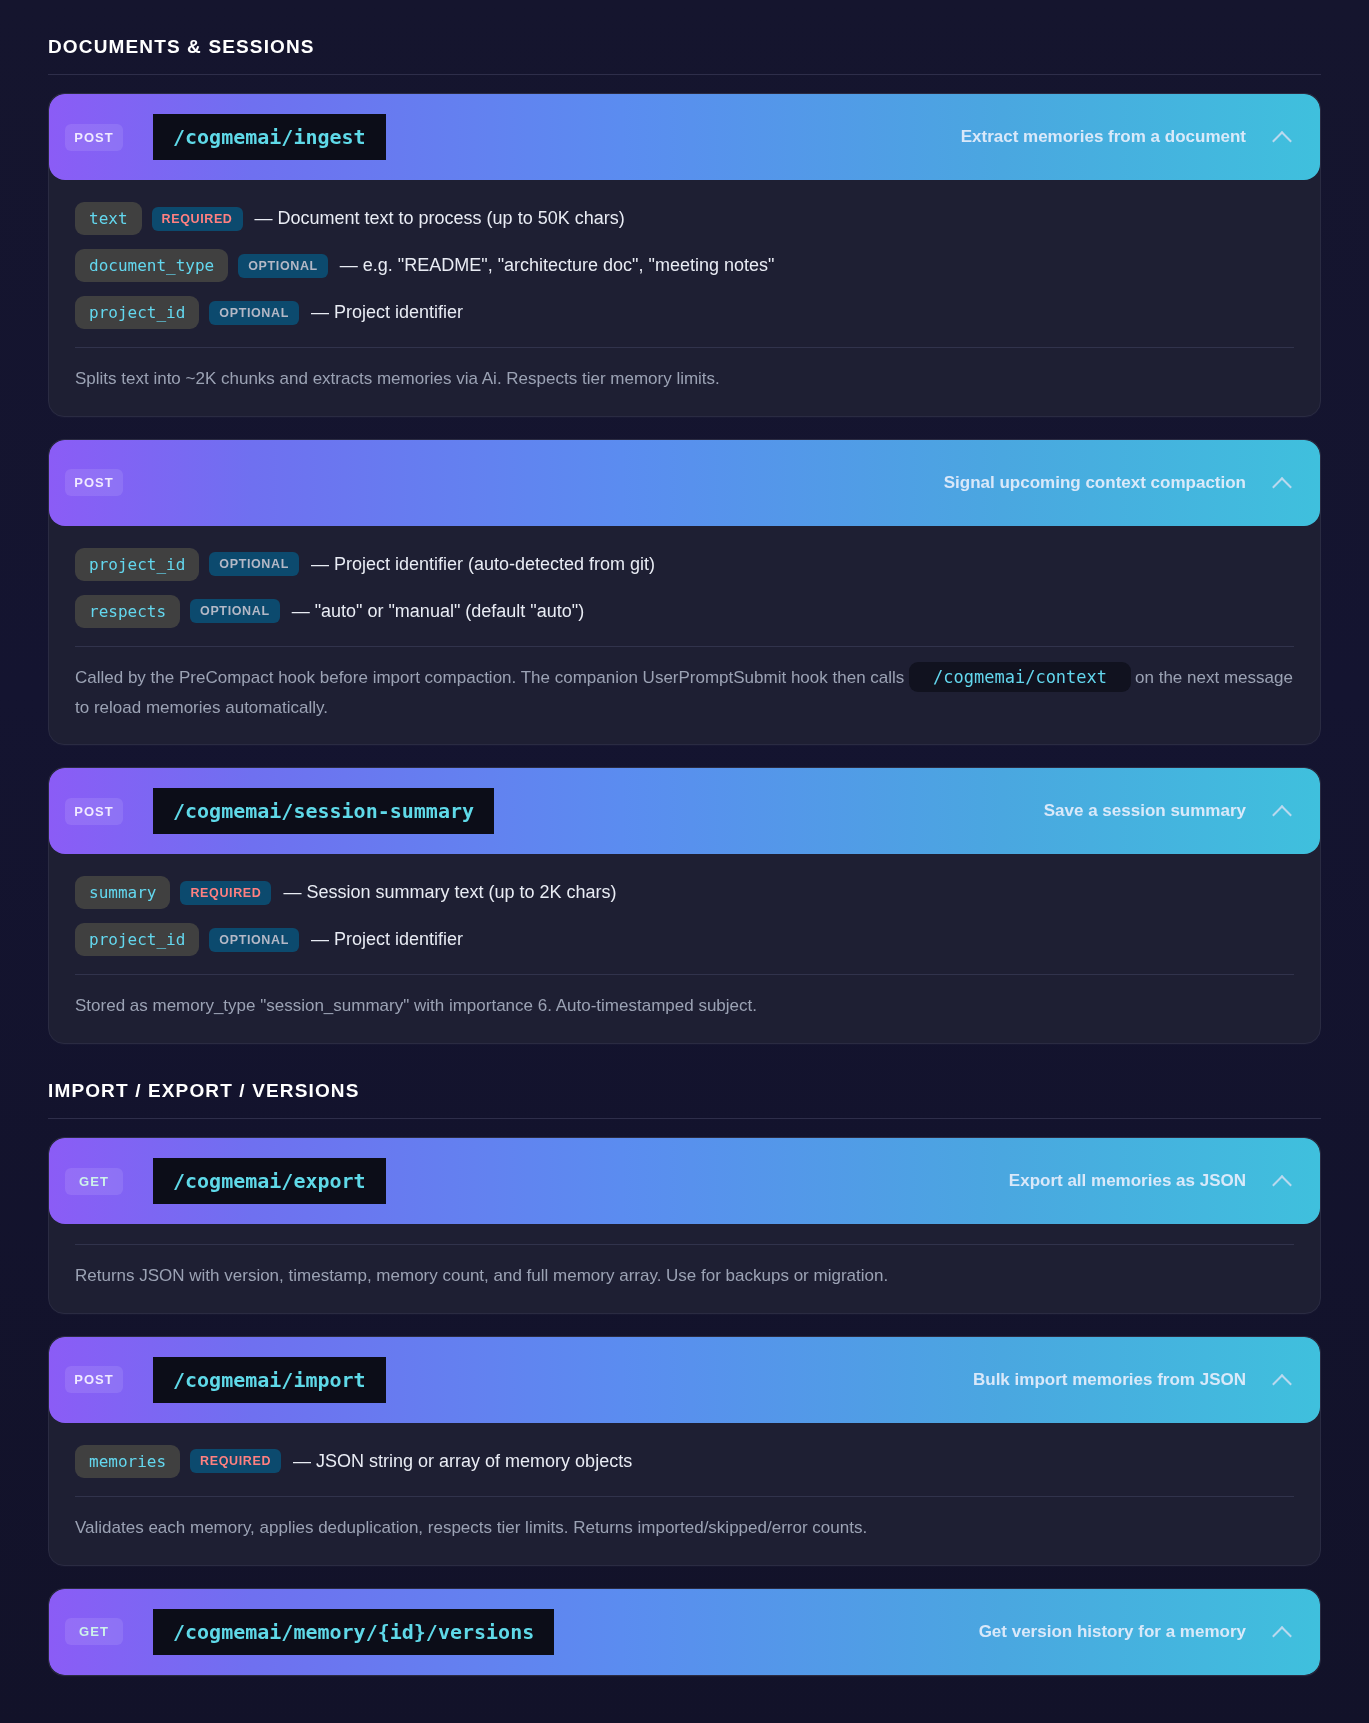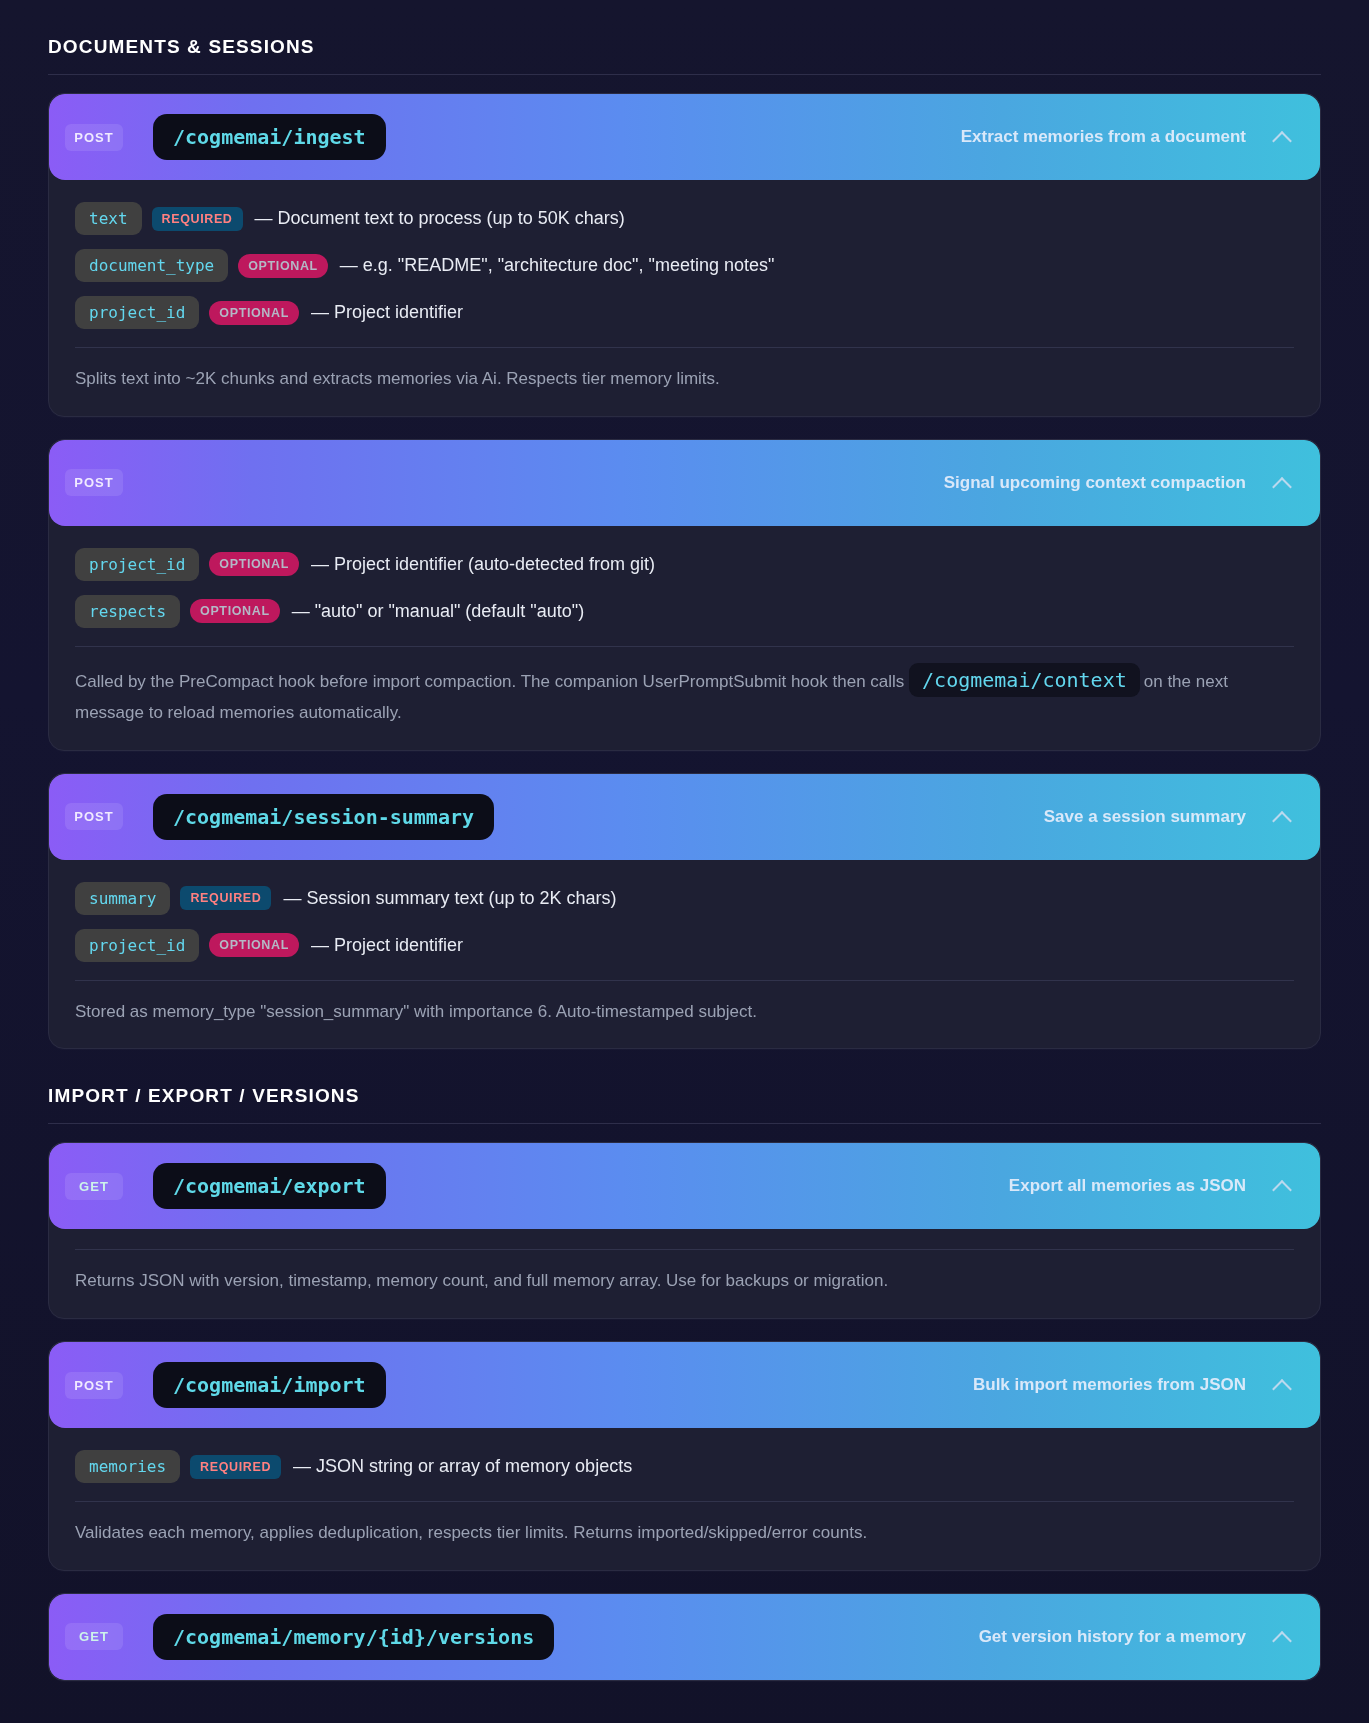--- a/index.html
+++ b/index.html
@@ -64,21 +64,21 @@
   }
   .method.get { color:#cdf3ea; }
   .path {
     margin-left:22px;
     background:#0c0d18;
     color:#5fd9e8;
     font-family:"DejaVu Sans Mono", monospace;
     font-size:20px;
     font-weight:bold;
     padding:11px 20px;
-    border-radius:14px;
+    border-radius:0;
     white-space:nowrap;
   }
   .ep-desc {
     margin-left:auto;
     color:#e6eefc;
     font-size:17px;
     font-weight:bold;
     opacity:0.92;
     white-space:nowrap;
     padding-right:18px;
@@ -120,42 +120,42 @@
   }
   .tag {
     font-size:12.5px;
     font-weight:bold;
     letter-spacing:0.05em;
     padding:5px 10px;
     border-radius:6px;
     margin-right:12px;
   }
   .tag.required { color:#ff8080; background:#0c4a6e; }
-  .tag.optional { color:#b4b8c6; background:#be185d;border-radius:12px; }
+  .tag.optional { color:#b4b8c6; background:#0c4a6e; }
   .pdesc {
     font-size:18px;
     color:#e9ecf4;
   }
   .divider {
     height:1px;
     background:#31334c;
     margin:18px 0 16px 0;
   }
   .note {
     font-size:17px;
     line-height:1.75;
     color:#9ba2b4;
   }
   .note code.inline {
     font-family:"DejaVu Sans Mono", monospace;
-    font-size:20px;
+    font-size:17px;
     color:#63d7ee;
     background:#11121f;
     border-radius:9px;
-    padding:5px 13px;
+    padding:5px 24px;
     margin-right:4px;
   }
   .ep-body.noparams { padding-top:0; }
   .ep-body.noparams .divider { margin-top:20px; }
 </style>
 </head>
 <body>
 
 <div class="page" id="page-root">
     <div class="section">

